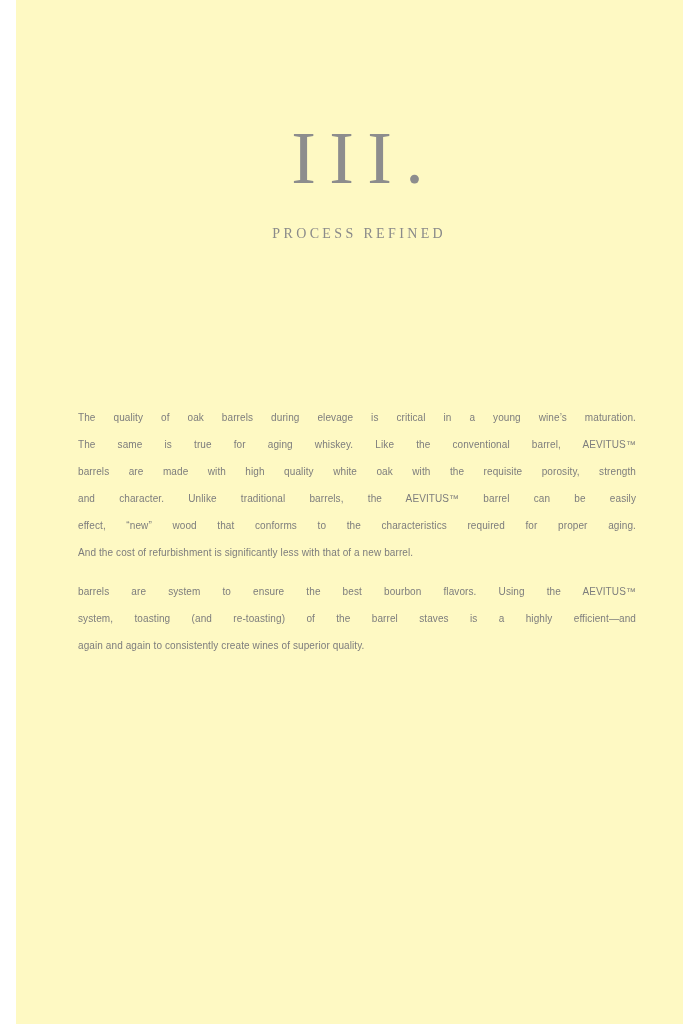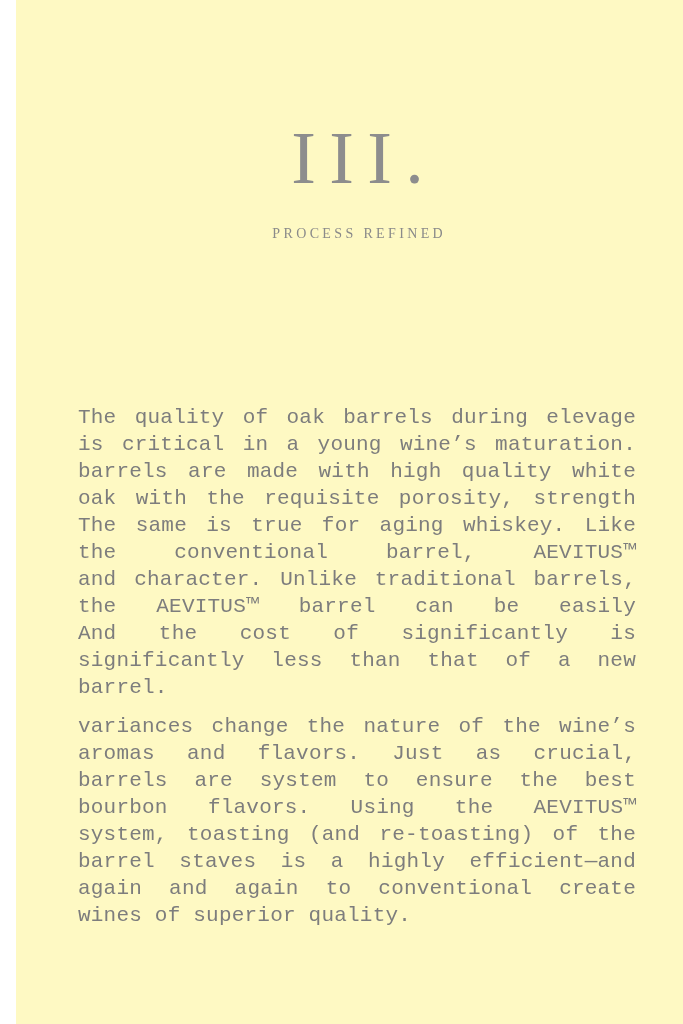--- a/index.html
+++ b/index.html
@@ -40,22 +40,22 @@
     text-indent: 0.24em;
     color: #8a8a8a;
     text-align: center;
   }
   .body-copy {
     margin: 162px 63px 0 62px; 
     width: 558px;
   }
   .para {
     margin: 0 0 12px 0;
-    font-family: Liberation Mono, monospace;
-    font-size: 21px;
+    font-family: Liberation Sans, sans-serif;
+    font-size: 10px;
     line-height: 27px;
     color: #7d7d7d;
     letter-spacing: 0.01em;
   }
   .para .line {
     text-align: justify;
     text-align-last: justify;
   }
   .para .line:last-child {
     text-align-last: left;
@@ -67,26 +67,26 @@
 <div class="page">
 
   <header class="chapter-head">
     <h1 class="numeral">III.</h1>
     <div class="subtitle">PROCESS REFINED</div>
   </header>
 
   <main class="body-copy">
     <div class="para">
         <div class="line">The quality of oak barrels during elevage is critical in a young wine’s maturation.</div>
+        <div class="line">The same is true for aging whiskey. Like the conventional barrel, AEVITUS™</div>
         <div class="line">barrels are made with high quality white oak with the requisite porosity, strength</div>
-        <div class="line">The same is true for aging whiskey. Like the conventional barrel, AEVITUS™</div>
         <div class="line">and character. Unlike traditional barrels, the AEVITUS™ barrel can be easily</div>
-        <div class="line">And the cost of significantly is significantly less than that of a new barrel.</div>
+        <div class="line">effect, “new” wood that conforms to the characteristics required for proper aging.</div>
+        <div class="line">And the cost of refurbishment is significantly less with that of a new barrel.</div>
       </div>
     <div class="para">
-        <div class="line">variances change the nature of the wine’s aromas and flavors. Just as crucial,</div>
         <div class="line">barrels are system to ensure the best bourbon flavors. Using the AEVITUS™</div>
         <div class="line">system, toasting (and re-toasting) of the barrel staves is a highly efficient—and</div>
-        <div class="line">again and again to conventional create wines of superior quality.</div>
+        <div class="line">again and again to consistently create wines of superior quality.</div>
       </div>
   </main>
 
 </div>
 
 </body></html>

